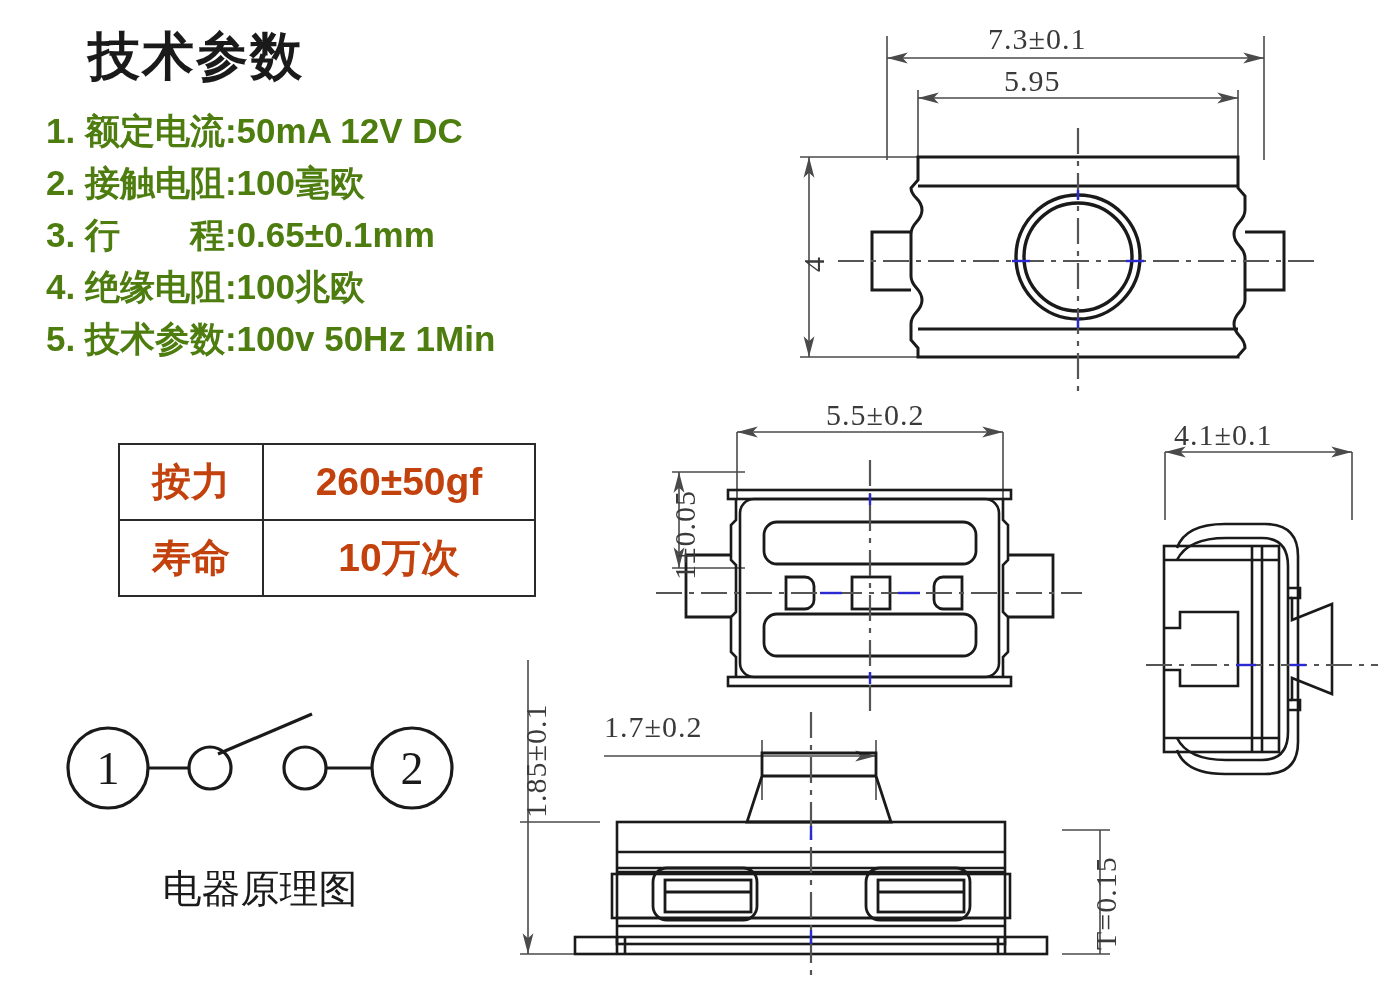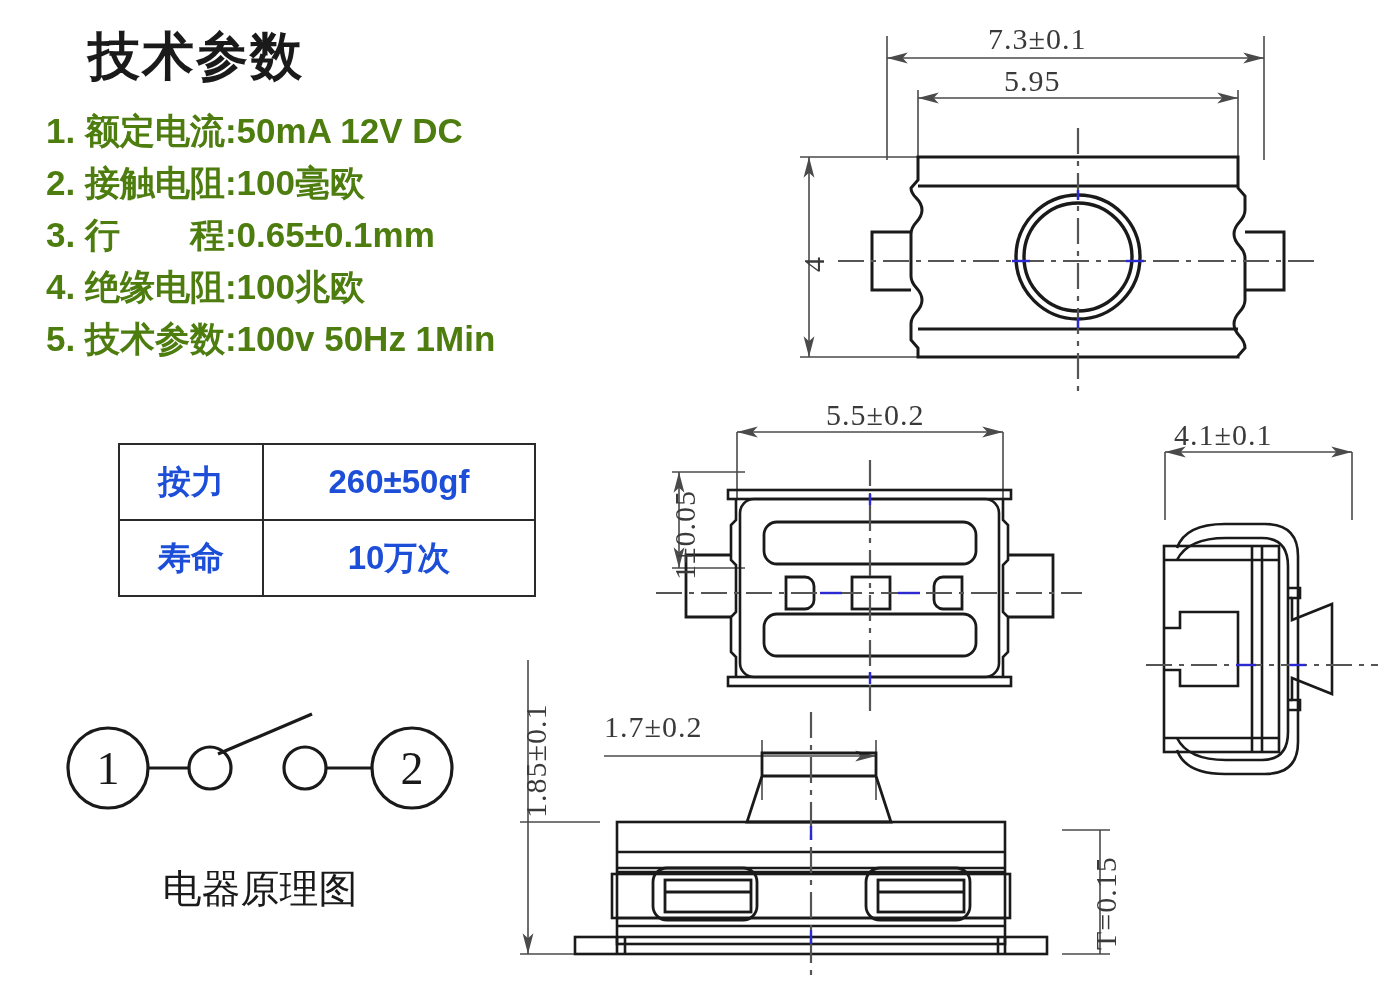--- a/index.html
+++ b/index.html
@@ -13,21 +13,21 @@
   .spec-list{position:absolute;left:46px;top:105px;width:620px;}
   .spec-row{font-family:"Liberation Sans",sans-serif;font-weight:700;font-size:35px;
             line-height:52px;white-space:nowrap;color:#4d7c0f;}
   .spec-row .num{display:inline-block;}
   .spec-row .lbl{display:inline-block;}
   .spec-row .val{display:inline-block;}
 
   
   .ptable{position:absolute;left:118px;top:443px;width:418px;border-collapse:collapse;}
   .ptable td{border:2px solid #2a2a2a;height:72px;text-align:center;
-             font-family:"Liberation Sans",sans-serif;font-weight:700;font-size:33px;color:#1d4ed8;}
+             font-family:"Liberation Sans",sans-serif;font-weight:700;font-size:39px;color:#c2410c;}
   .ptable td.k{width:140px;}
 
   
   .schem{position:absolute;left:50px;top:700px;width:420px;height:240px;}
   .schem-label{position:absolute;left:50px;top:862px;width:420px;text-align:center;
                font-family:Liberation Mono, monospace;font-size:39px;color:#1a1a1a;}
 
   
   .dwg{position:absolute;left:0;top:0;width:1400px;height:1000px;pointer-events:none;}
 

